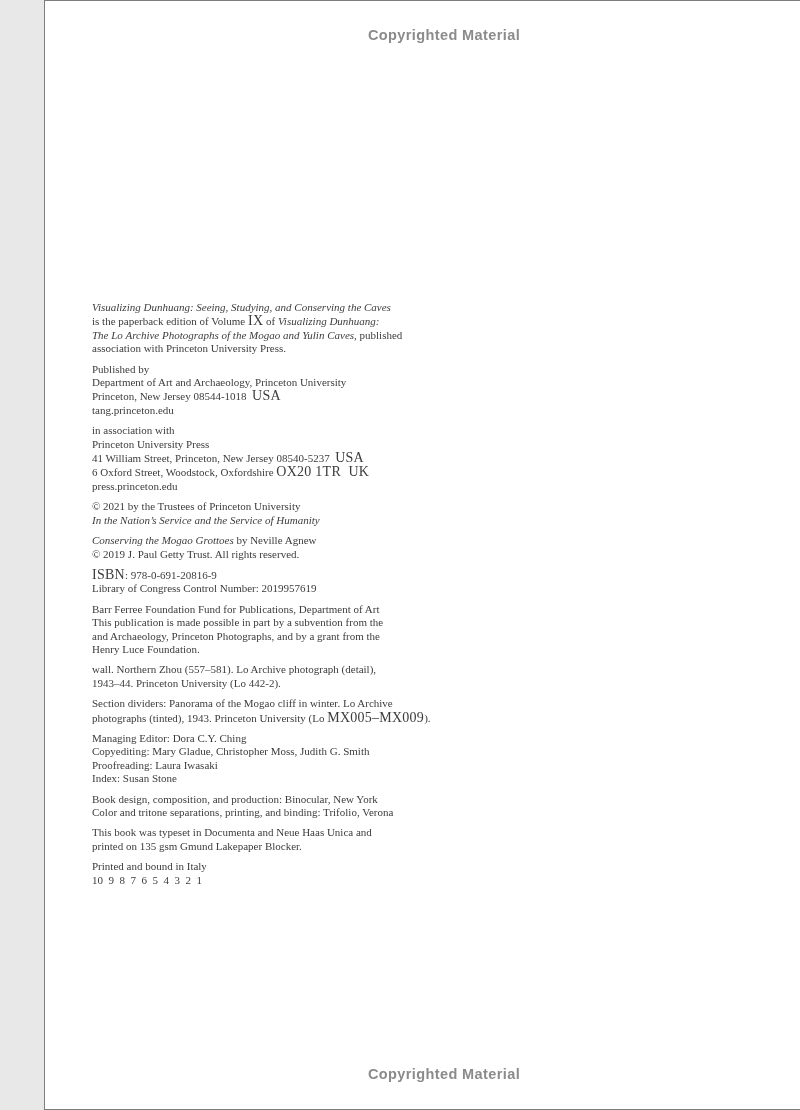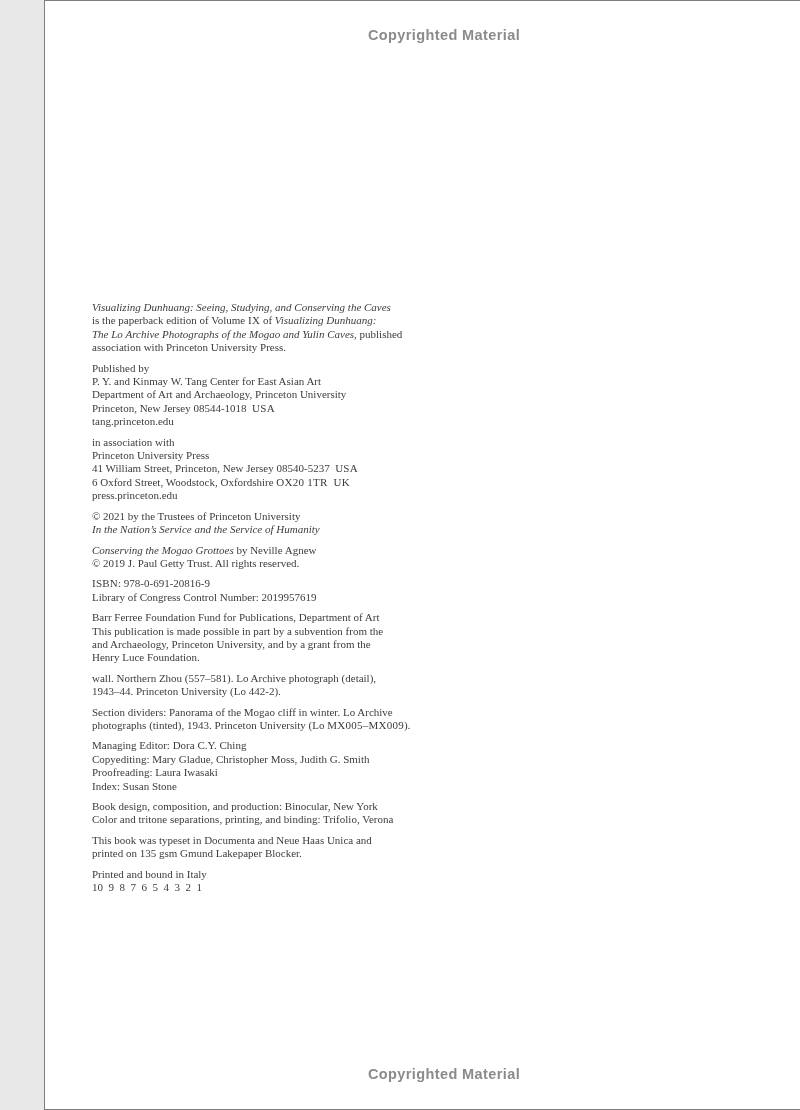--- a/index.html
+++ b/index.html
@@ -37,38 +37,37 @@
     left: 47px;
     top: 300px;
     width: 372px;
     font-size: 11px;
     line-height: 13.4px;
     color: var(--text);
   }
   .para { margin: 0 0 7px 0; }
   .line { white-space: pre; }
   .i { font-style: italic; }
-  .sc { font-size: 11px; letter-spacing: 0.25px; }
+  .sc { font-size: 14px; letter-spacing: 0.25px; }
 </style>
 </head>
 <body>
 
 <div class="page">
   <div class="watermark header">Copyrighted Material</div>
 
   <div class="colophon">
       <div class="para">
         <div class="line"><span class="i">Visualizing Dunhuang: Seeing, Studying, and Conserving the Caves</span></div>
         <div class="line"><span>is the paperback edition of Volume </span><span class="sc">IX</span><span> of </span><span class="i">Visualizing Dunhuang:</span></div>
         <div class="line"><span class="i">The Lo Archive Photographs of the Mogao and Yulin Caves</span><span>, published</span></div>
         <div class="line"><span>association with Princeton University Press.</span></div>
       </div>
       <div class="para">
         <div class="line"><span>Published by</span></div>
-        <div class="line"><span>P. Y. and Kinmay W. Tang Center for East Asian Art</span></div>
         <div class="line"><span>Department of Art and Archaeology, Princeton University</span></div>
         <div class="line"><span>Princeton, New Jersey 08544-1018  </span><span class="sc">USA</span></div>
         <div class="line"><span>tang.princeton.edu</span></div>
       </div>
       <div class="para">
         <div class="line"><span>in association with</span></div>
         <div class="line"><span>Princeton University Press</span></div>
         <div class="line"><span>41 William Street, Princeton, New Jersey 08540-5237  </span><span class="sc">USA</span></div>
         <div class="line"><span>6 Oxford Street, Woodstock, Oxfordshire </span><span class="sc">OX20 1TR  UK</span></div>
         <div class="line"><span>press.princeton.edu</span></div>
@@ -81,21 +80,21 @@
         <div class="line"><span class="i">Conserving the Mogao Grottoes</span><span> by Neville Agnew</span></div>
         <div class="line"><span>© 2019 J. Paul Getty Trust. All rights reserved.</span></div>
       </div>
       <div class="para">
         <div class="line"><span class="sc">ISBN</span><span>: 978-0-691-20816-9</span></div>
         <div class="line"><span>Library of Congress Control Number: 2019957619</span></div>
       </div>
       <div class="para">
         <div class="line"><span>Barr Ferree Foundation Fund for Publications, Department of Art</span></div>
         <div class="line"><span>This publication is made possible in part by a subvention from the</span></div>
-        <div class="line"><span>and Archaeology, Princeton University, and by a grant from the</span></div>
+        <div class="line"><span>and Archaeology, Princeton Photographs, and by a grant from the</span></div>
         <div class="line"><span>Henry Luce Foundation.</span></div>
       </div>
       <div class="para">
         <div class="line"><span>wall. Northern Zhou (557–581). Lo Archive photograph (detail),</span></div>
         <div class="line"><span>1943–44. Princeton University (Lo 442-2).</span></div>
       </div>
       <div class="para">
         <div class="line"><span>Section dividers: Panorama of the Mogao cliff in winter. Lo Archive</span></div>
         <div class="line"><span>photographs (tinted), 1943. Princeton University (Lo </span><span class="sc">MX005–MX009</span><span>).</span></div>
       </div>

